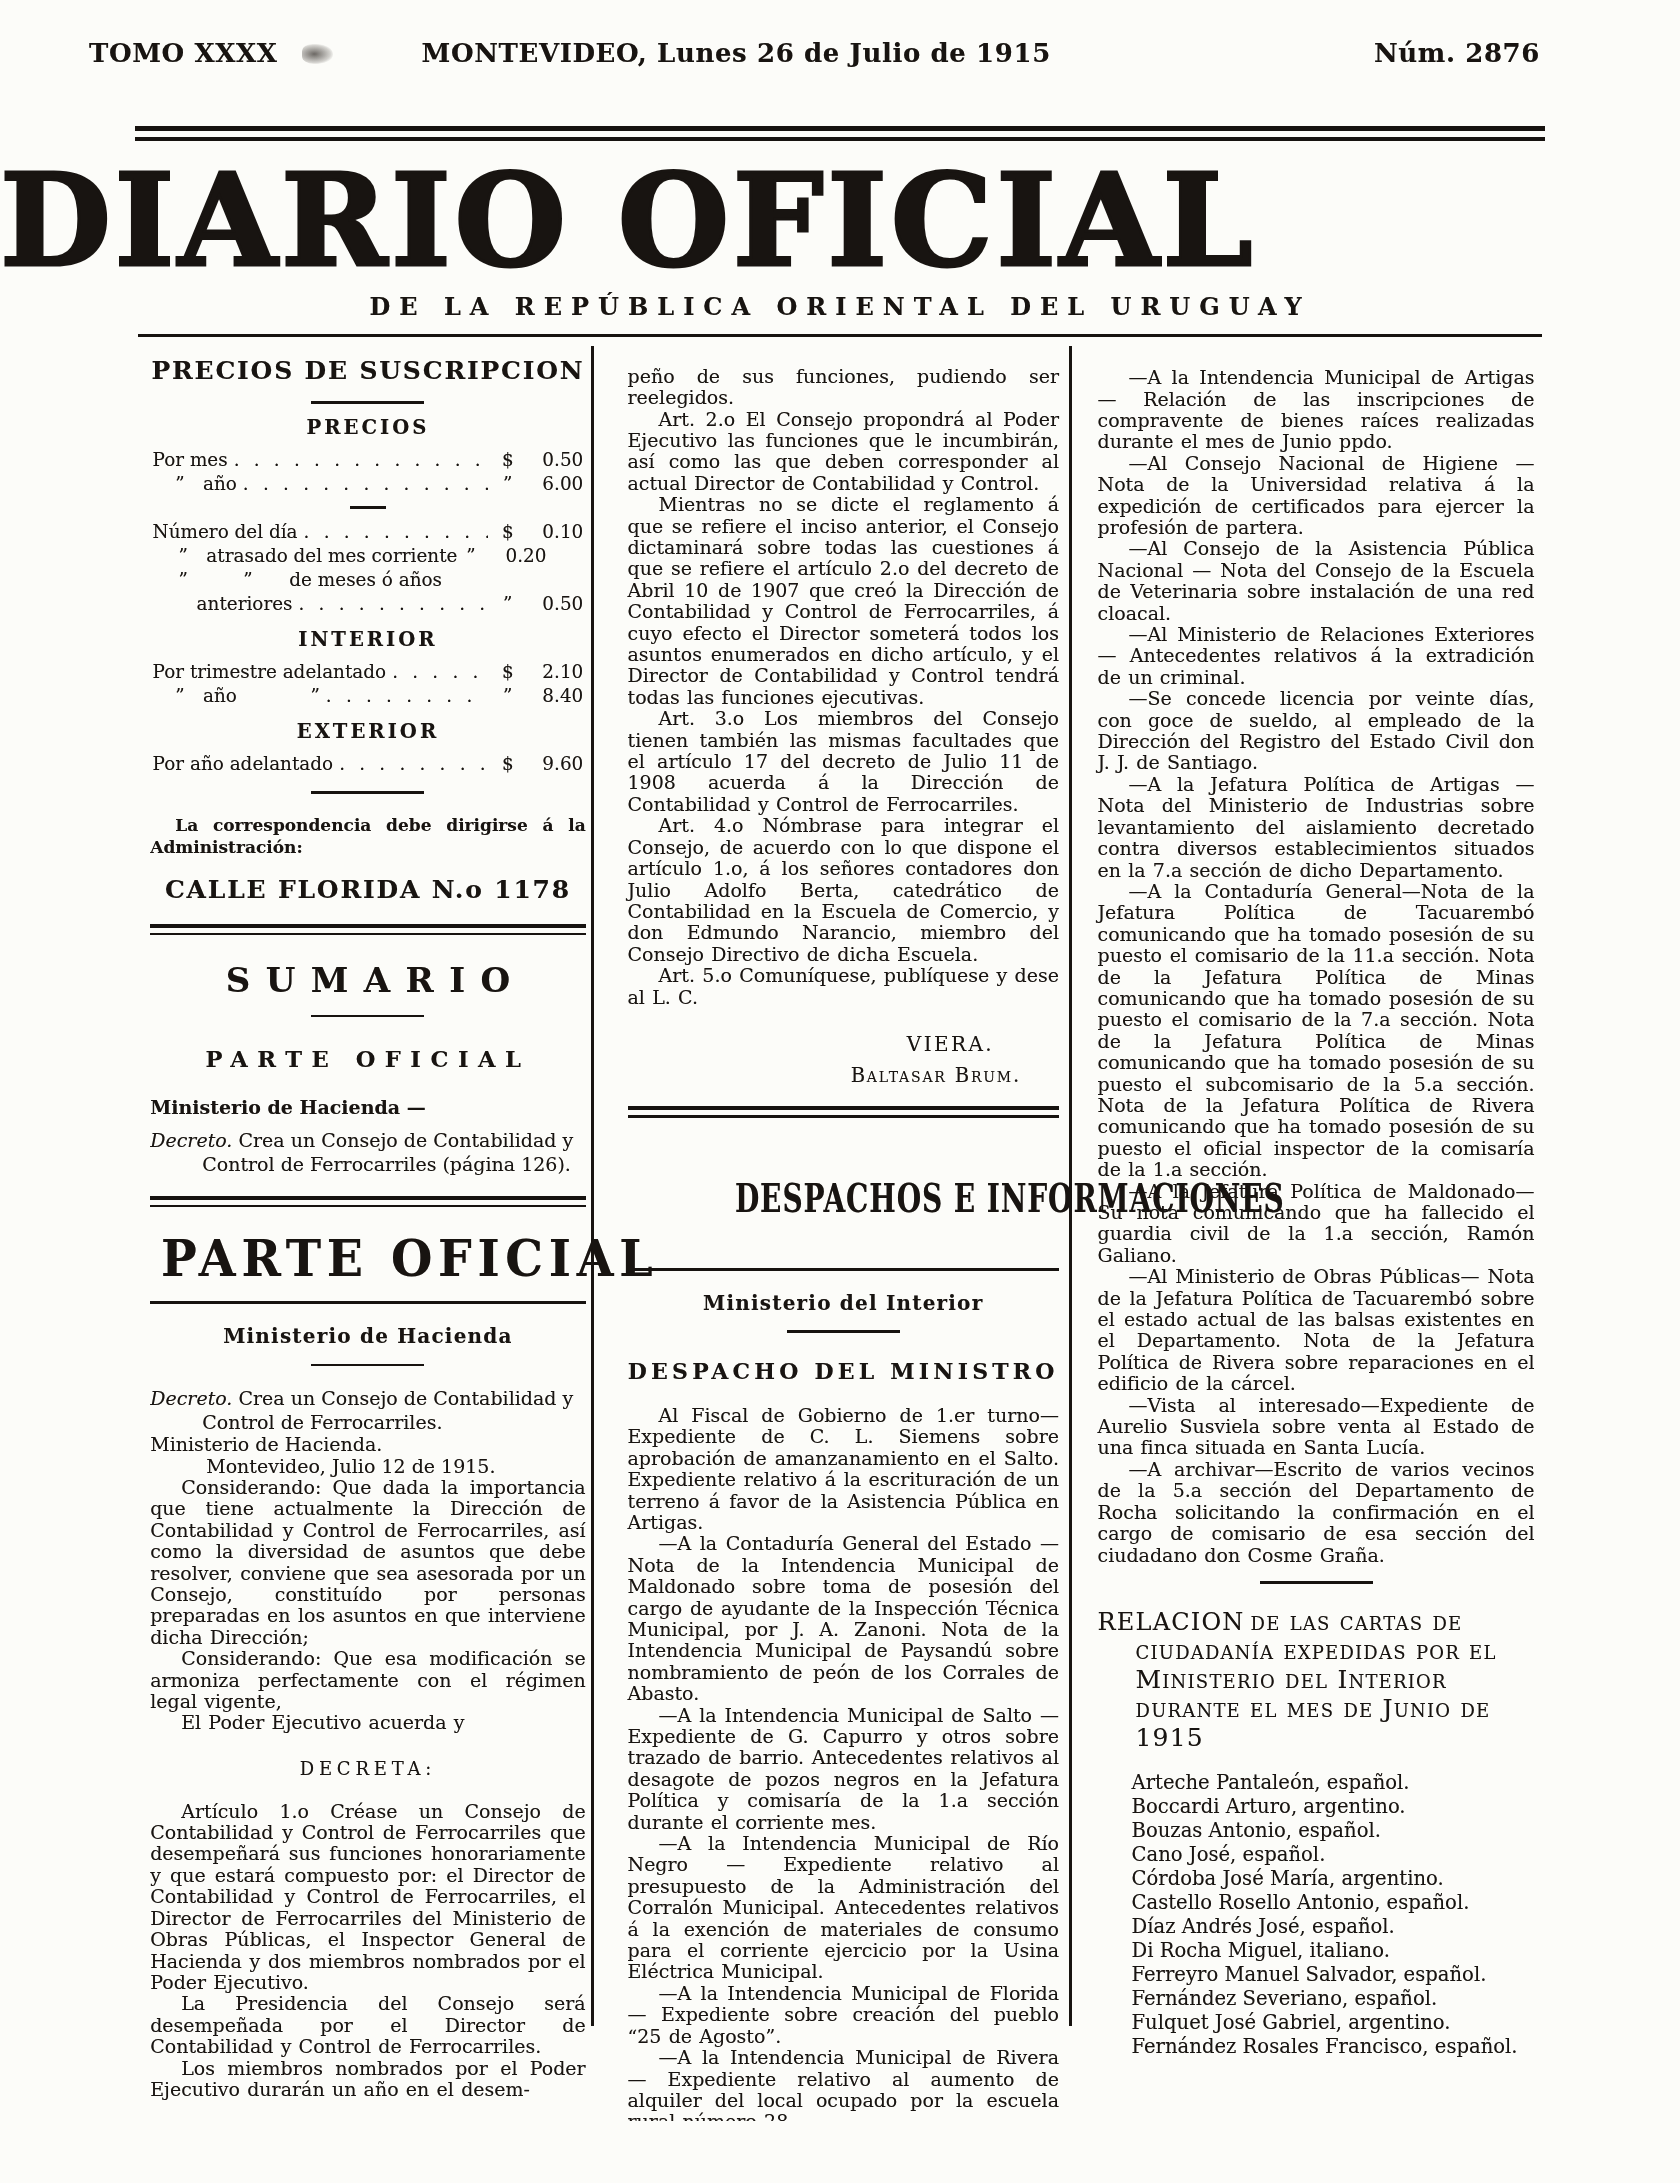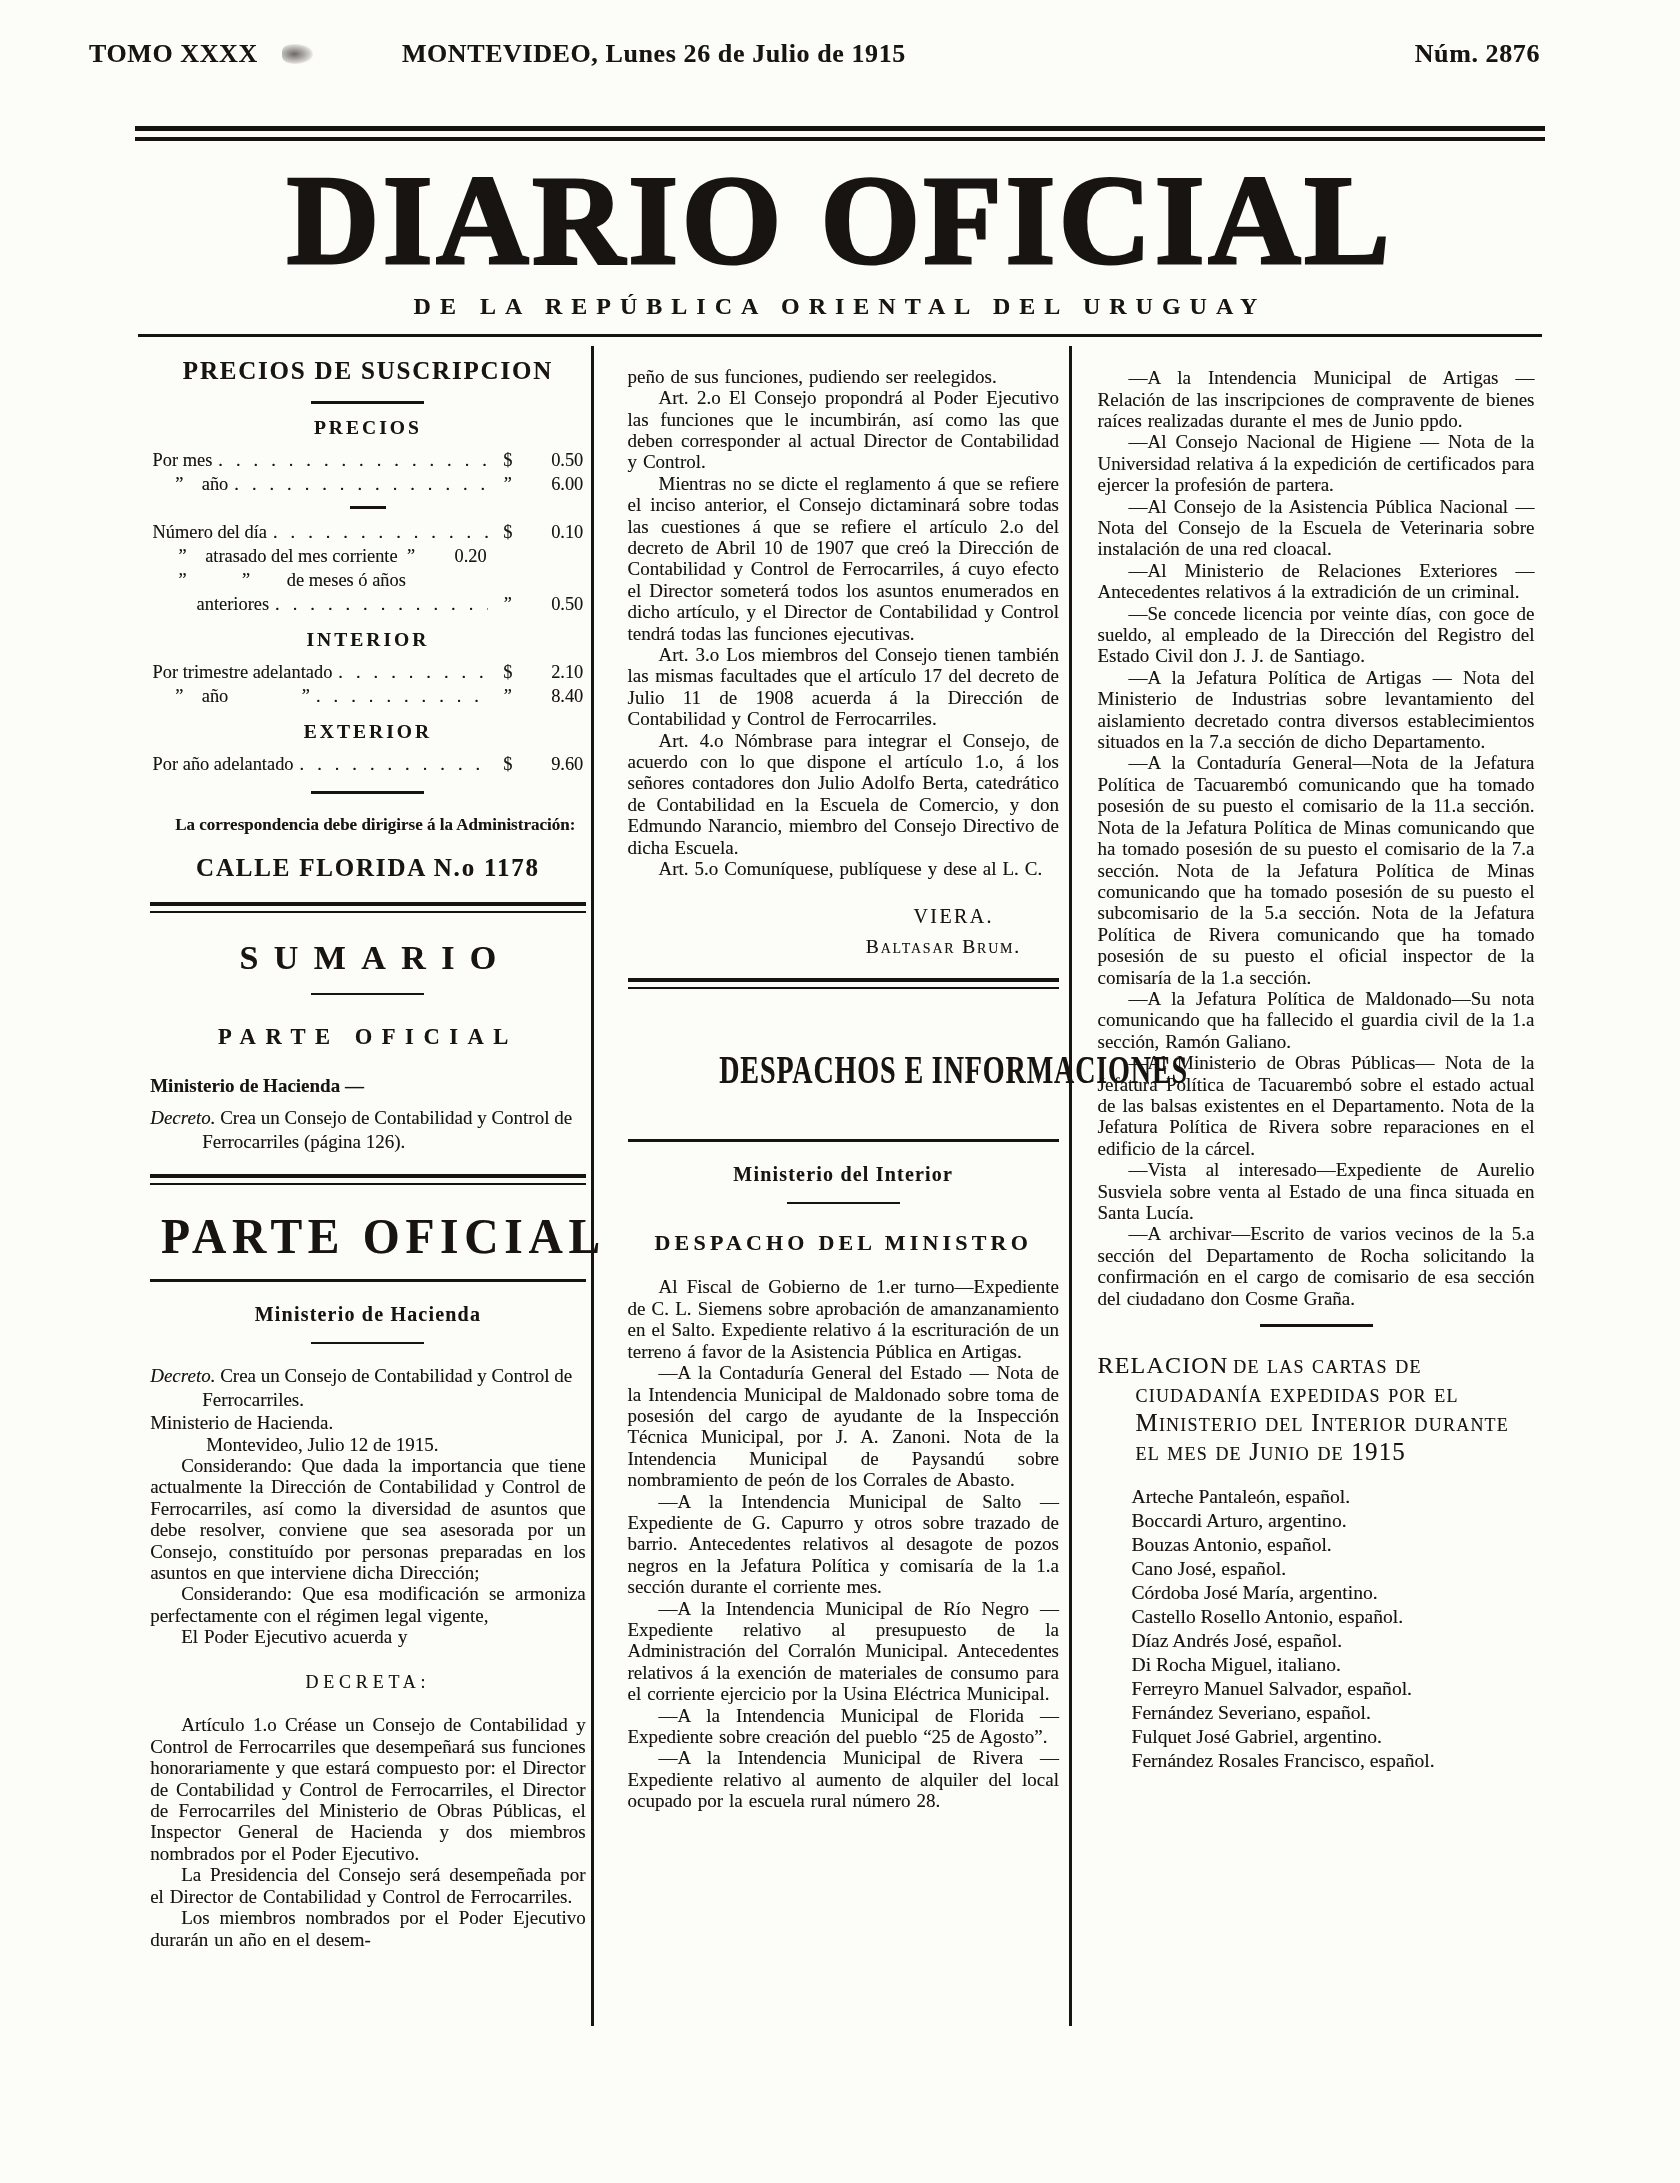--- a/index.html
+++ b/index.html
@@ -4,21 +4,21 @@
 <style>
   html,body{margin:0;padding:0;}
   body{
     width:1680px;height:2183px;
     background:#fcfcf9;color:#181411;
     font-family:"DejaVu Serif","Liberation Serif",serif;
     font-size:19px;line-height:21.4px;
     text-shadow:0 0 0.6px rgba(25,18,10,.38);
     overflow:hidden;position:relative;
   }
-  .page{width:1680px;height:1874px;font-family:Liberation Serif, serif;}
+  .page{width:1680px;height:1874px;}
   p{margin:0;}
   .just{text-align:justify;text-justify:inter-word;word-spacing:1.2px;}
   .indent{text-indent:31px;}
 
   
   .topline{
     display:flex;align-items:baseline;
     padding:38px 140px 0 89px;
     font-weight:bold;font-size:26px;line-height:31px;
     letter-spacing:0.6px;
@@ -39,21 +39,21 @@
   .double-rule.small{width:100%;margin:20px 0 0;}
   .double-rule.small .dr-a{height:4.2px;}
   .double-rule.small .dr-b{height:2.4px;margin-top:4.8px;}
   .content-rule{width:1404px;height:3px;background:#171310;margin:16.6px auto 0;}
   .full-rule{height:3px;background:#171310;margin:15.4px 0 0;}
   .short-rule{width:113px;height:2.4px;background:#171310;margin:15.4px auto 0;}
   .mini-dash{width:36px;height:3px;background:#171310;margin:10.7px auto;}
 
   
   .masthead{
-    margin:12px 0 0;text-align:center;
+    margin:12px 0 0;text-align:left;
     font-size:128px;line-height:1.05;font-weight:bold;
     letter-spacing:3.6px;
     -webkit-text-stroke:3px #181411;
     white-space:nowrap;
   }
   .subtitle{
     margin-top:8.3px;text-align:center;
     font-size:24px;font-weight:bold;letter-spacing:9px;
     white-space:nowrap;
   }

